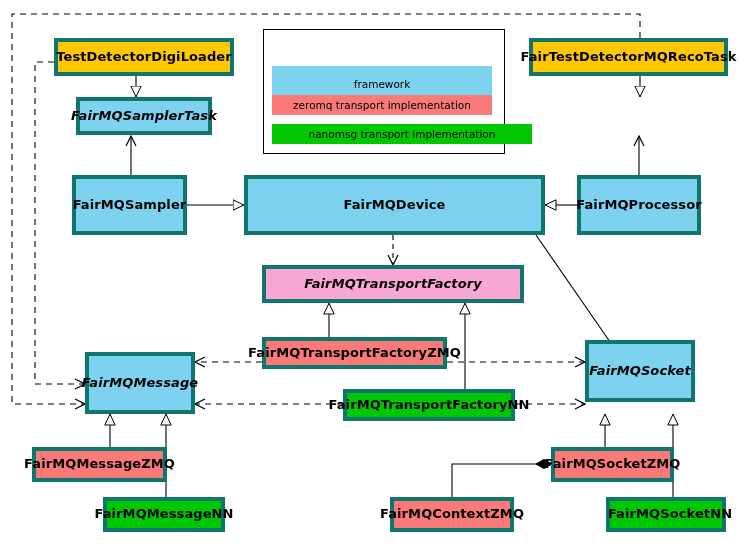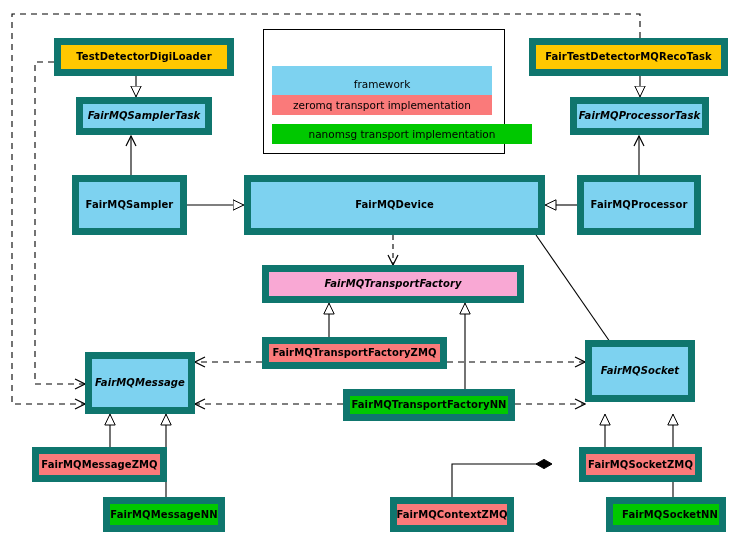--- a/index.html
+++ b/index.html
@@ -17,26 +17,26 @@
   }
   svg.edges{
     position:absolute;
     left:0; top:0;
     width:748px; height:549px;
     pointer-events:none;
   }
   .node{
     position:absolute;
     box-sizing:border-box;
-    border:7px solid #0f766e;
+    border:4px solid #0f766e;
     display:flex;
     align-items:center;
     justify-content:center;
     text-align:center;
-    font-size:10px;
+    font-size:13px;
     font-weight:bold;
     color:#000000;
     line-height:1.15;
     letter-spacing:.1px;
     padding:0 4px;
   }
   .node.abstract{ font-style:italic; }
   .legend-box{
     position:absolute;
     box-sizing:border-box;
@@ -136,23 +136,20 @@
   </div>
 
   <div class="node abstract" style="left:76px; top:97px; width:136px; height:38px; background:#7DD2F0;">
     <span>FairMQSamplerTask</span>
   </div>
 
   <div class="node" style="left:529px; top:38px; width:199px; height:38px; background:#FFC800;">
     <span>FairTestDetectorMQRecoTask</span>
   </div>
 
-  <div class="node abstract" style="left:570px; top:97px; width:139px; height:38px; background:#7DD2F0;">
-    <span>FairMQProcessorTask</span>
-  </div>
 
   <div class="node" style="left:72px; top:175px; width:115px; height:60px; background:#7DD2F0;">
     <span>FairMQSampler</span>
   </div>
 
   <div class="node" style="left:244px; top:175px; width:301px; height:60px; background:#7DD2F0;">
     <span>FairMQDevice</span>
   </div>
 
   <div class="node" style="left:577px; top:175px; width:124px; height:60px; background:#7DD2F0;">
@@ -180,21 +177,21 @@
   </div>
 
   <div class="node" style="left:32px; top:447px; width:135px; height:35px; background:#FA7A7A;">
     <span>FairMQMessageZMQ</span>
   </div>
 
   <div class="node" style="left:103px; top:497px; width:122px; height:35px; background:#00C800;">
     <span>FairMQMessageNN</span>
   </div>
 
-  <div class="node" style="left:551px; top:447px; width:123px; height:35px; background:#FA7A7A;margin-left:28px;">
+  <div class="node" style="left:551px; top:447px; width:123px; height:35px; background:#FA7A7A;">
     <span>FairMQSocketZMQ</span>
   </div>
 
   <div class="node" style="left:390px; top:497px; width:124px; height:35px; background:#FA7A7A;">
     <span>FairMQContextZMQ</span>
   </div>
 
   <div class="node" style="left:606px; top:497px; width:120px; height:35px; background:#00C800;padding-left:12px;">
     <span>FairMQSocketNN</span>
   </div>

